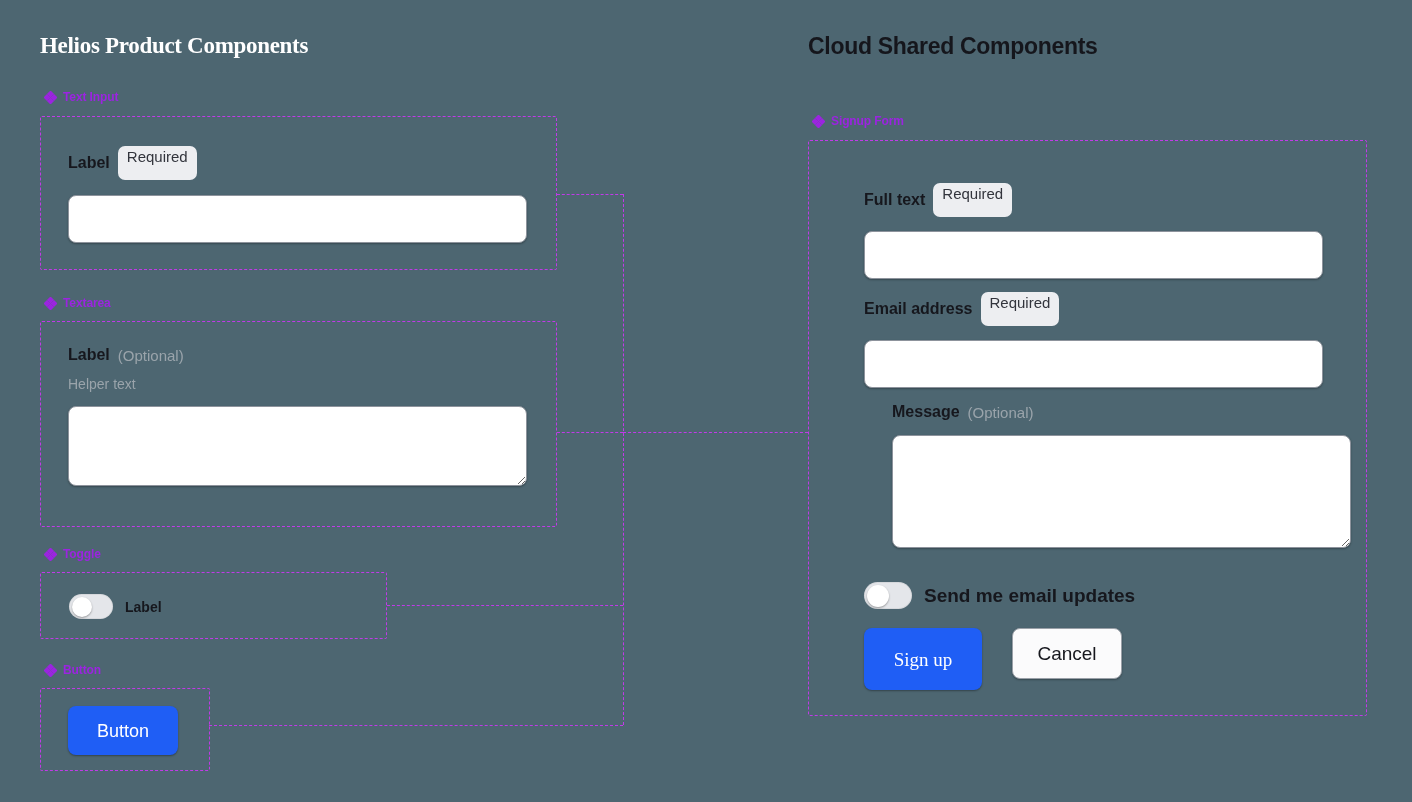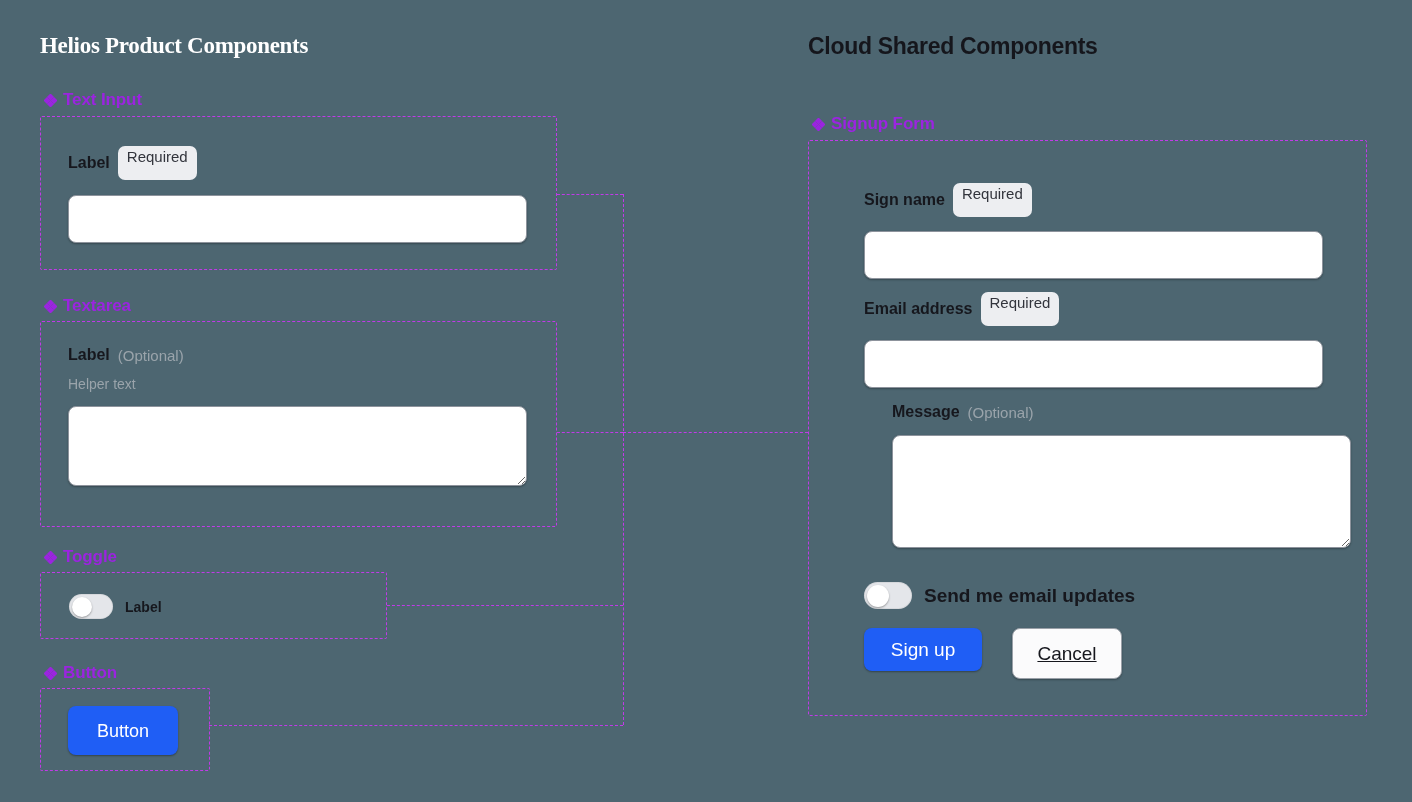--- a/index.html
+++ b/index.html
@@ -30,21 +30,21 @@
   #title-left  { left: 40px;  top: 33px; color: #ffffff; font-family: Liberation Serif, serif; }
   #title-right { left: 808px; top: 33px; color: #15161c; }
 
   
   .section-head {
     position: absolute;
     display: flex;
     align-items: center;
     gap: 6px;
     color: #9b24e0;
-    font-size: 17px;
+    font-size: 12px;
     font-weight: bold;
     letter-spacing: -0.1px;
     white-space: nowrap;
   }
   .diamond-icon {
     width: 13px;
     height: 13px;
     flex: 0 0 13px;
     display: block;
   }
@@ -174,21 +174,20 @@
     background: #1f5ef5;
     color: #ffffff;
     border: none;
     box-shadow: 0 1px 2px rgba(0,0,0,.35);
   }
   .btn-secondary {
     background: #fbfbfc;
     color: #16171d;
     border: 1px solid #9aa0a8;
     box-shadow: 0 1px 2px rgba(0,0,0,.30);
-    text-decoration: underline;
   }
 
   
   .abs { position: absolute; }
 </style>
 </head>
 <body>
 
 <div class="canvas">
 
@@ -298,21 +297,21 @@
         <rect x="4.9" y="9.2" width="6.2" height="6.2" transform="rotate(45 8 12.3)"></rect>
       </g>
     </svg>
     <span>Signup Form</span>
   </div>
 
   <div class="frame" style="left:808px; top:140px; width:559px; height:576px;">
 
     <div class="abs" style="left:55px; top:42px;">
       <div class="field-label">
-        <span>Sign name</span>
+        <span>Full text</span>
         <span class="badge">Required</span>
       </div>
       <input class="text-input" type="text" style="margin-top: 14px; width: 459px;" value="" placeholder="">
     </div>
 
     <div class="abs" style="left:55px; top:151px;">
       <div class="field-label">
         <span>Email address</span>
         <span class="badge">Required</span>
       </div>
@@ -327,17 +326,17 @@
       <textarea class="text-area" style="margin-top: 14px; width: 459px; height: 113px;" placeholder=""></textarea>
     </div>
 
     <div class="toggle-row abs" style="left:55px; top:441px;justify-content:space-between;">
       <div class="toggle" style="width:48px; height:27px; border-radius:14px; flex:0 0 48px;">
         <div class="knob" style="width:22px; height:22px; top:2.5px; left:2.5px;"></div>
       </div>
       <span class="toggle-label big">Send me email updates</span>
     </div>
 
-    <button class="btn btn-primary abs" style="left:55px; top:487px; width:118px; height:43px; font-size:19px;">Sign up</button>
+    <button class="btn btn-primary abs" style="left:55px; top:487px; width:118px; height:62px; font-size:19px;font-family:Liberation Serif, serif;">Sign up</button>
     <button class="btn btn-secondary abs" style="left:203px; top:487px; width:110px; height:51px; font-size:19px;">Cancel</button>
   </div>
 
 </div>
 
 </body></html>

